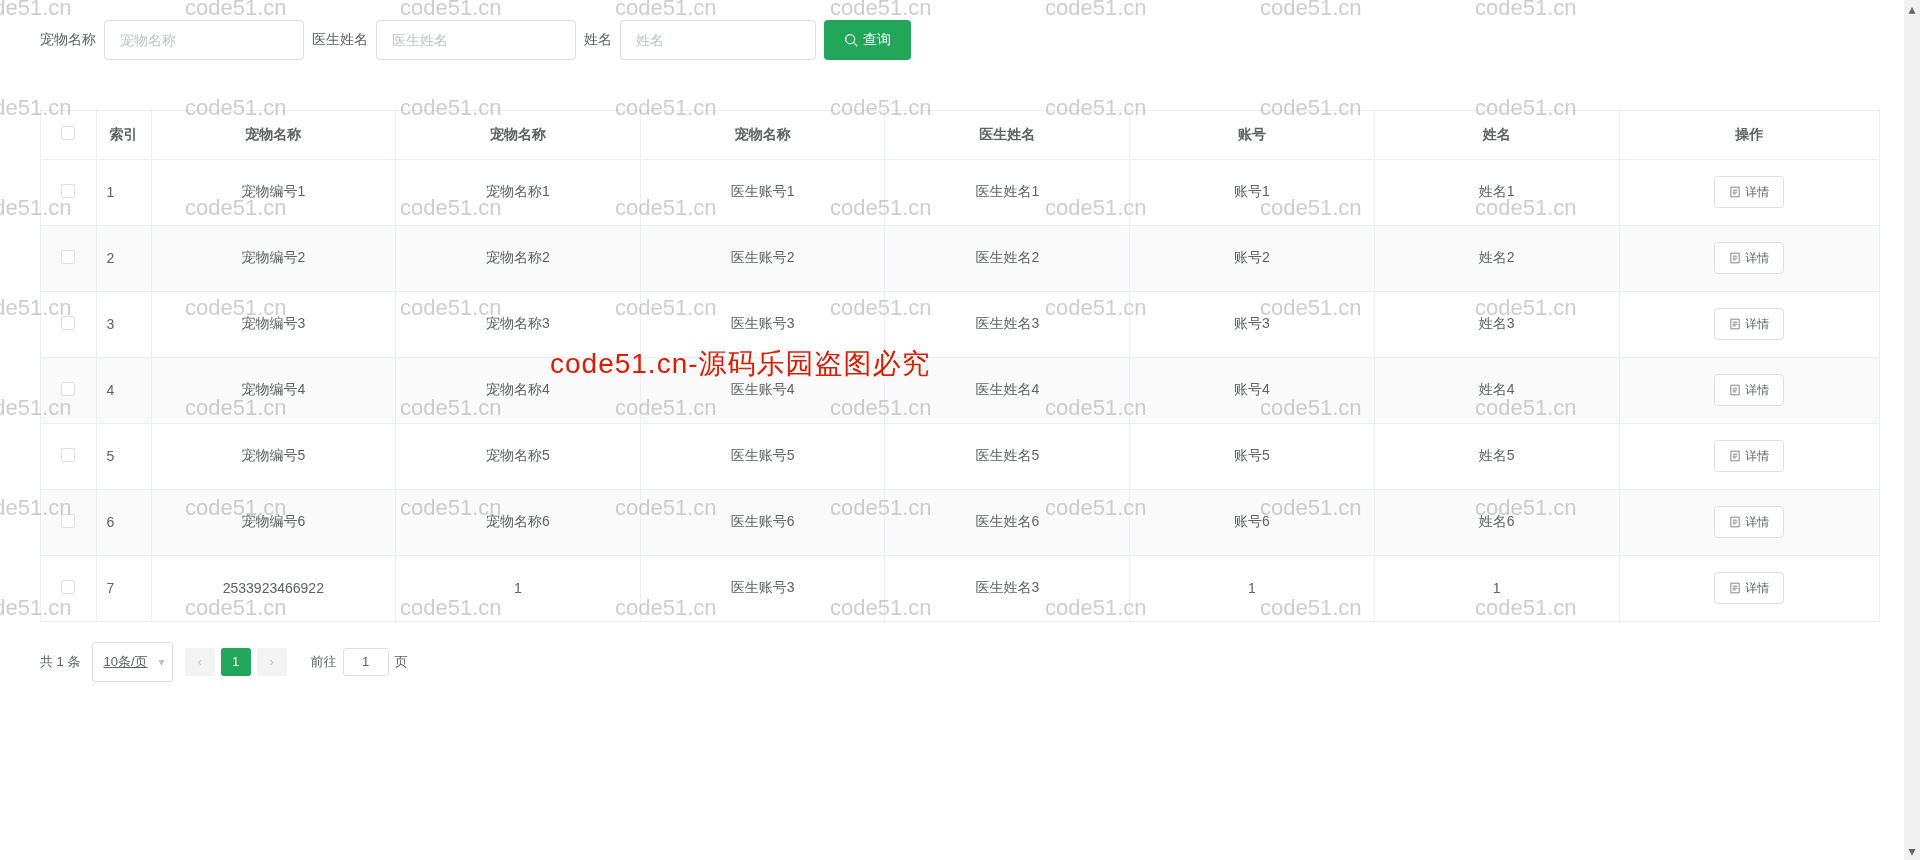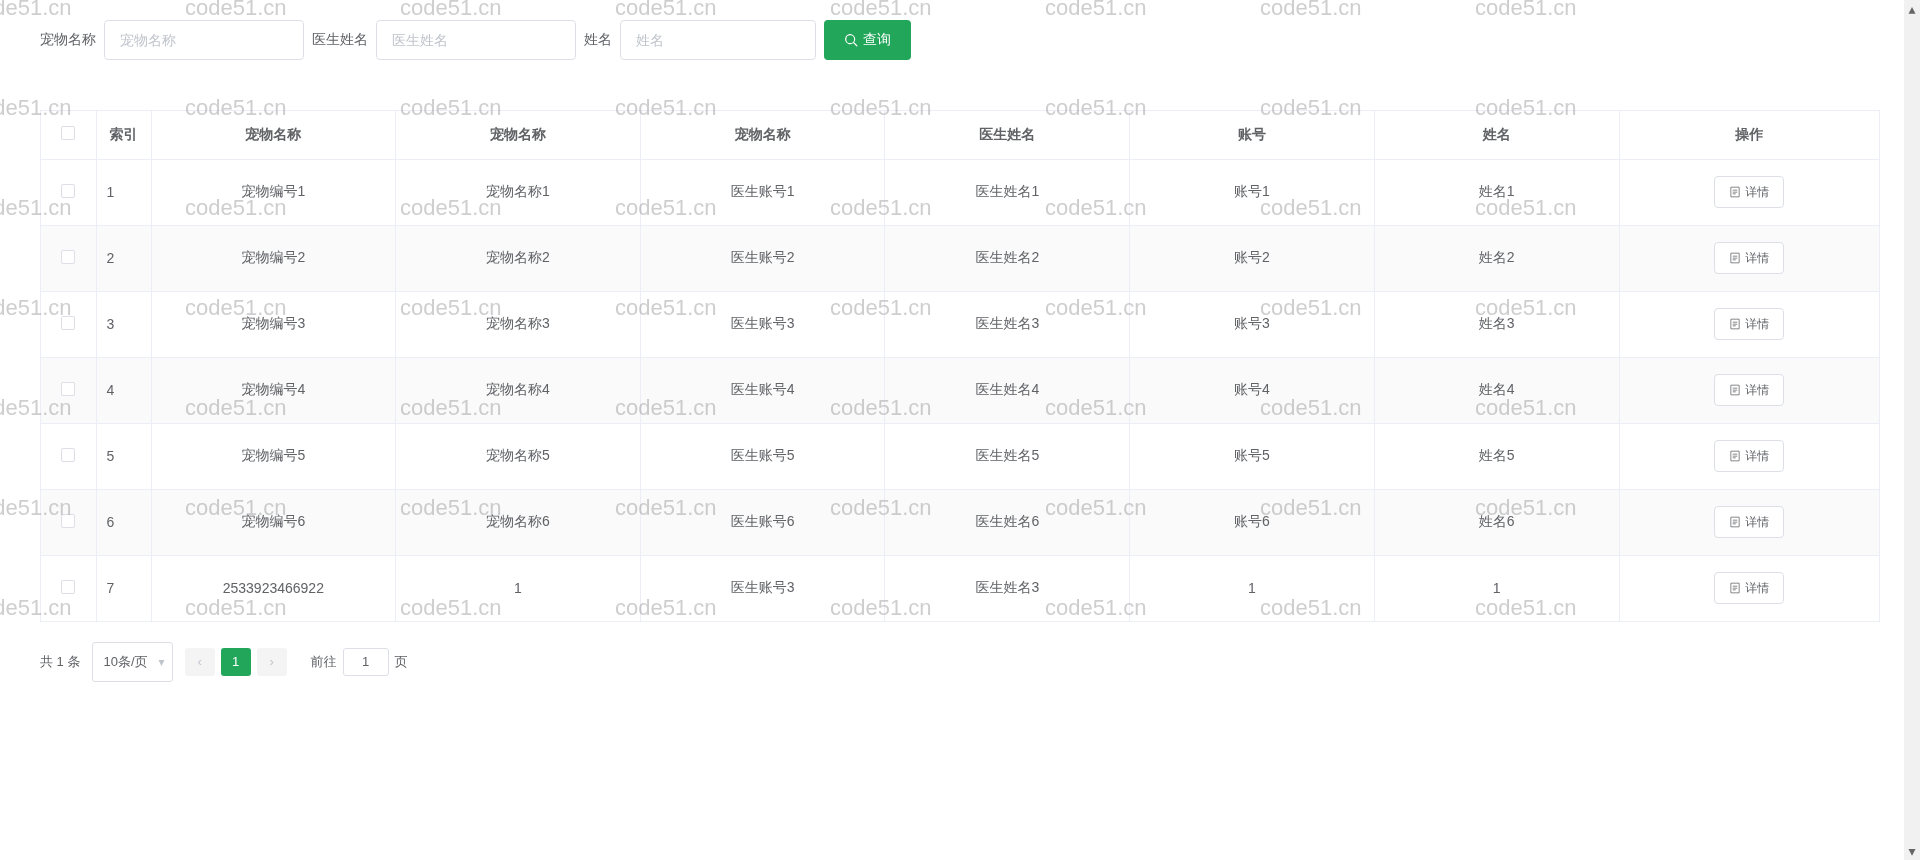--- a/index.html
+++ b/index.html
@@ -113,20 +113,21 @@
   border: 1px solid #DCDFE6;
   border-radius: 3px;
   padding: 0 24px 0 10px;
   font-size: 13px;
   color: #606266;
   position: relative;
   display: inline-flex;
   align-items: center;
   cursor: pointer;
   background:#fff;
+  text-decoration:underline;
 }
 .page-sizer .caret { position:absolute; right:7px; top:50%; transform:translateY(-50%); color:#C0C4CC; font-size:12px;}
 .pager-list { display: flex; gap: 6px; align-items: center; }
 .pager-btn, .pager-num {
   min-width: 30px; height: 28px;
   border-radius: 3px;
   display: inline-flex; align-items:center; justify-content:center;
   cursor: pointer;
   font-size: 13px;
   color: #606266;
@@ -415,19 +416,20 @@
       <div class="wm" style="left: 1475px; top: 495px;">code51.cn</div>
       <div class="wm" style="left: -30px; top: 595px;">code51.cn</div>
       <div class="wm" style="left: 185px; top: 595px;">code51.cn</div>
       <div class="wm" style="left: 400px; top: 595px;">code51.cn</div>
       <div class="wm" style="left: 615px; top: 595px;">code51.cn</div>
       <div class="wm" style="left: 830px; top: 595px;">code51.cn</div>
       <div class="wm" style="left: 1045px; top: 595px;">code51.cn</div>
       <div class="wm" style="left: 1260px; top: 595px;">code51.cn</div>
       <div class="wm" style="left: 1475px; top: 595px;">code51.cn</div>
     </div>
+  <div class="center-text" style="left:550px; top:345px;">code51.cn-源码乐园盗图必究</div>
 
 </div>
 
 <div class="scroll-track">
   <div class="scroll-thumb-top">▴</div>
   <div class="scroll-thumb-bot">▾</div>
 </div>
 
 </body></html>

